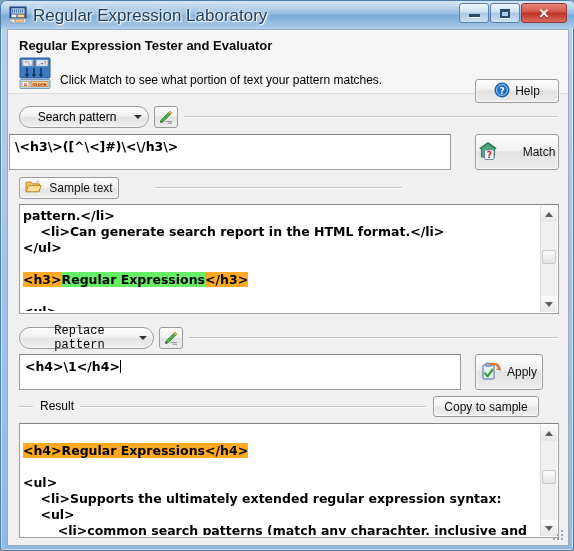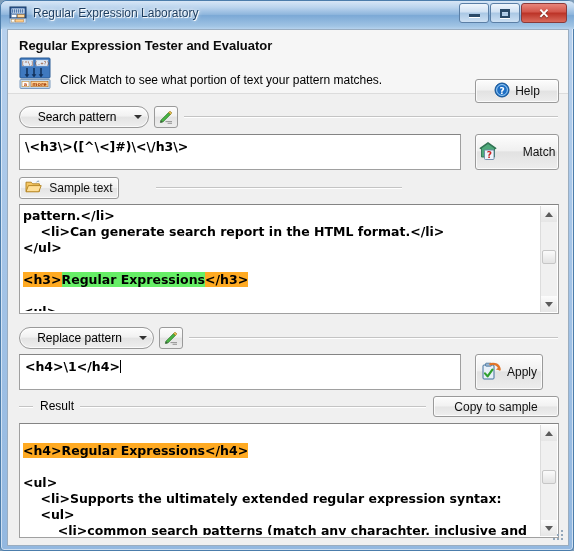--- a/index.html
+++ b/index.html
@@ -37,21 +37,21 @@
     background: linear-gradient(180deg,
        #d7e6f6 0%, #bcd5ee 22%, #8fb6dd 48%, #7ca9d6 52%, #a0c4e4 90%, #b6d2ed 100%);
     overflow: hidden;
   }
   #title-icon {
     position: absolute; left: 8px; top: 5px;
     width: 18px; height: 18px;
   }
   #title-text {
     position: absolute; left: 32px; top: 5px;
-    font-size: 12px;
+    font-size: 17px;
     color: #1c3c5e;
     text-shadow: 0 0 3px #fff, 0 0 5px #fff, 1px 1px 0 rgba(255,255,255,0.9);
     white-space: nowrap;
   }
 
   .wbtn {
     position: absolute;
     top: 2px;
     height: 20px;
     border: 1px solid #5b7fa6;
@@ -386,21 +386,21 @@
           <g stroke="#8a8a8a" stroke-width="0.9">
             <path d="M7.5 13.6 H14"></path>
               <path d="M9.6 15.3 H14"></path>
           </g>
         </svg>
       </span>
     </div>
 
     <div class="group-line" style="left:176px; top:86px; width:374px;"></div>
 
-    <div class="tinput" style="left:11px; top:104px; width:442px; height:36px;" placeholder="Enter a regular expression">\&lt;h3\&gt;([^\&lt;]#)\&lt;\/h3\&gt;</div>
+    <div class="tinput" style="left:1px; top:104px; width:442px; height:36px;" placeholder="Enter a regular expression">\&lt;h3\&gt;([^\&lt;]#)\&lt;\/h3\&gt;</div>
 
     <div class="wbutton" style="left:467px; top:104px; width:84px; height:36px;">
       <span>
         <svg width="20" height="20" viewBox="0 0 20 20">
           <path d="M2.5 7 L9 2.5 L15.5 7 L15.5 16 L2.5 16 Z" fill="#4ea87a" stroke="#2f7352" stroke-width="0.9"></path>
           <path d="M1.3 7.4 L9 1.8 L16.7 7.4" fill="none" stroke="#2f7352" stroke-width="1.4" stroke-linecap="round"></path>
           <rect x="5.5" y="9" width="9.5" height="9.5" rx="1" fill="#eef4fb" stroke="#6b86a6" stroke-width="0.9"></rect>
           <text x="10.3" y="16.8" font-family="DejaVu Sans, sans-serif" font-size="9" font-weight="bold" fill="#cc2222" text-anchor="middle">?</text>
         </svg>
       </span>
@@ -439,21 +439,21 @@
         <div class="sbtn up">
             <span class="tri-up-s"></span>
           </div>
         <div class="sthumb" id="sample-thumb" style="height: 14px; top: 43.9px;"></div>
         <div class="sbtn down">
             <span class="tri-down-s"></span>
           </div>
       </div>
     </div>
 
-    <div class="combo" style="left:11px; top:297px; width:135px;">
+    <div class="combo" style="left:11px; top:297px; width:135px;font-family:Liberation Mono, monospace;">
       <span class="ctext">Replace pattern</span>
       <span class="carrow">
           <span class="tri-down"></span>
         </span>
     </div>
 
     <div class="pencil-btn" style="left:151px; top:297px;">
       <span>
         <svg width="16" height="16" viewBox="0 0 16 16">
           <path d="M3 12.2 L10.6 4.6 L12.4 6.4 L4.8 14 L2.4 14.4 Z" fill="#49b545" stroke="#2c7a2a" stroke-width="0.8"></path>
@@ -483,21 +483,21 @@
           <path d="M19.6 9.6 L14.8 8.4 L18.9 5.4 Z" fill="#e0742a"></path>
         </svg>
       </span>
       <span style="margin-left:6px;">Apply</span>
     </div>
 
     <div class="group-line" style="left:11px; top:376px; width:14px;"></div>
     <div id="result-label" style="left:28px; top:369px; position:absolute;">Result</div>
     <div class="group-line" style="left:72px; top:376px; width:346px;"></div>
 
-    <div class="wbutton flat" style="left:425px; top:366px; width:126px; height:21px;">
+    <div class="wbutton flat" style="left:425px; top:366px; width:106px; height:21px;">
       <span>Copy to sample</span>
     </div>
 
     <div class="tarea" style="left:11px; top:393px; width:540px; height:115px;">
       <div class="tarea-inner" id="result-text-content"><span>
 </span><span class="hl-match">&lt;h4&gt;Regular Expressions&lt;/h4&gt;</span><span>
 
 &lt;ul&gt;
     &lt;li&gt;Supports the ultimately extended regular expression syntax:
     &lt;ul&gt;

